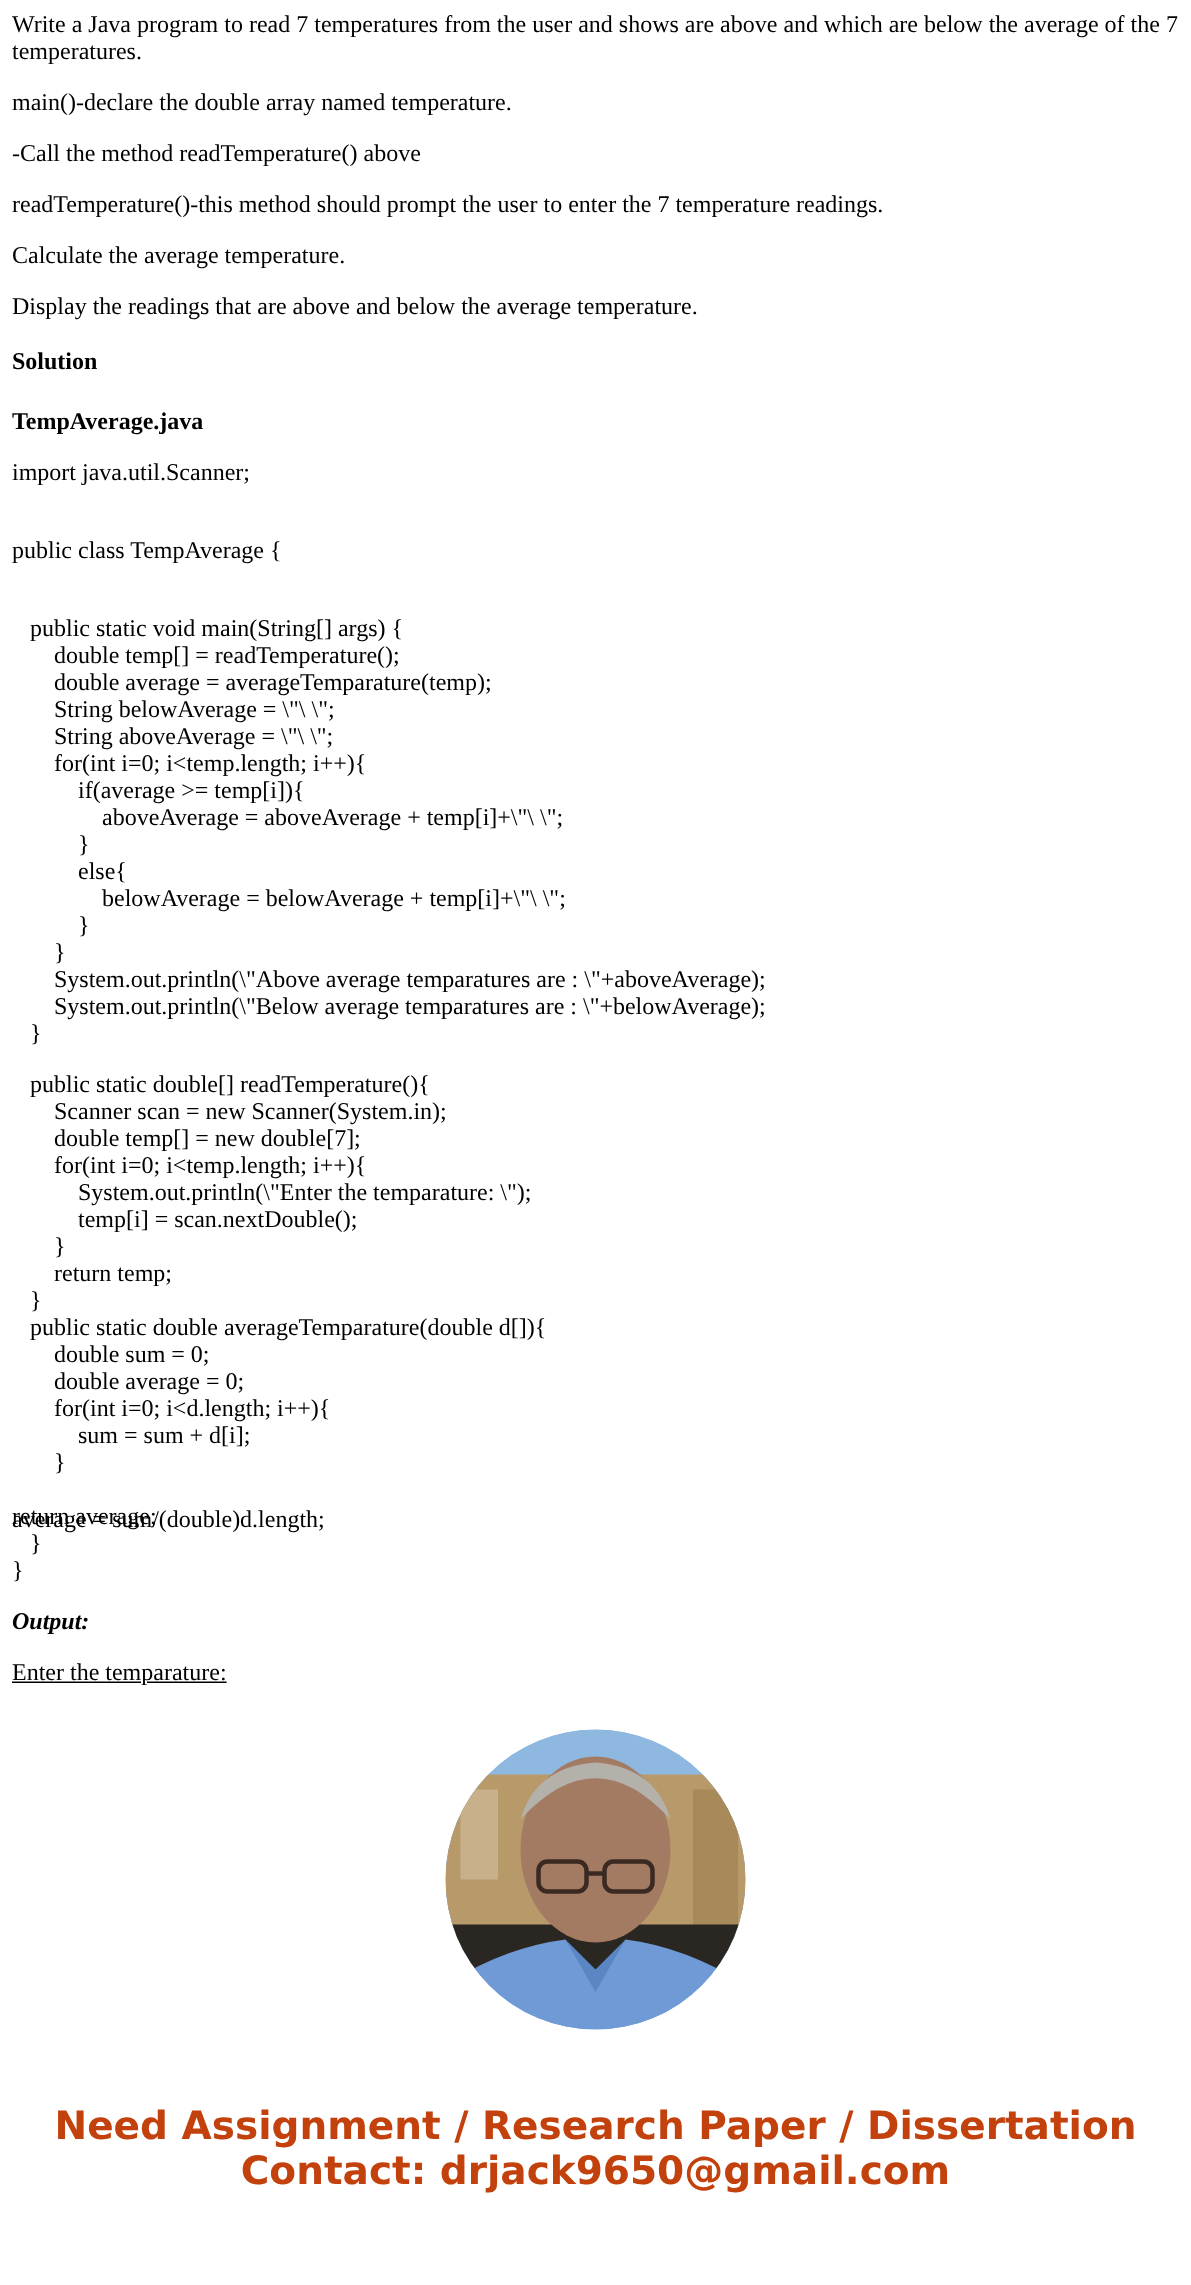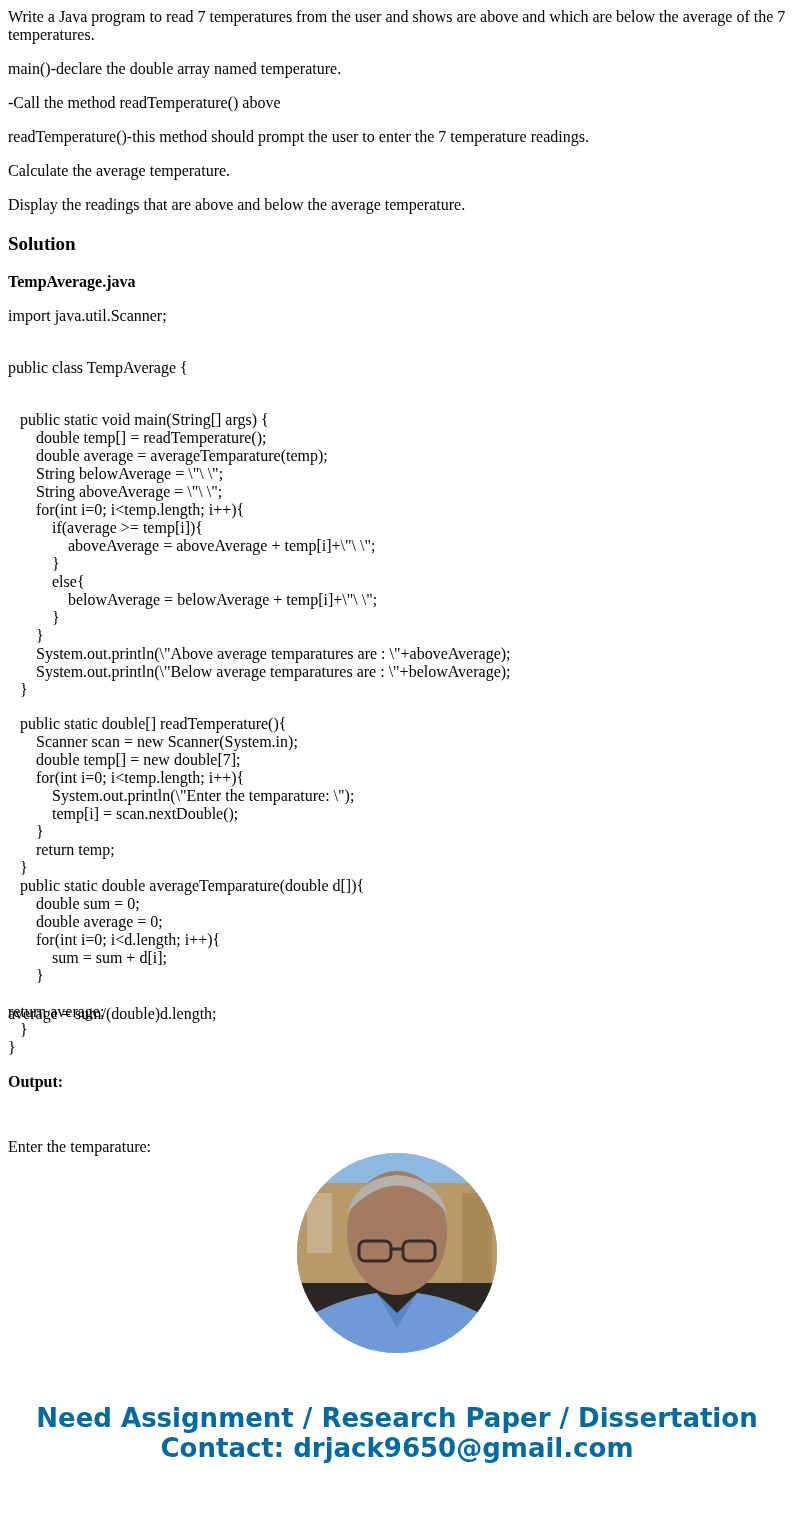--- a/index.html
+++ b/index.html
@@ -16,21 +16,21 @@
     position: absolute;
     left: 8px;
     top: 0;
     width: 780px;
   }
   .p {
     margin: 0;
     line-height: 18px;
   }
   .intro-p { position: absolute; left: 0; width: 780px; }
-  .h3 { position: absolute; left: 0; font-weight: bold; font-size: 19px; margin: 0; }
+  .h3 { position: absolute; left: 0; font-weight: bold; font-size: 16px; margin: 0; }
   .h4 { position: absolute; left: 0; font-weight: bold; font-size: 16px; margin: 0; }
   .line {
     position: absolute;
     left: 0;
     white-space: pre;
     line-height: 18px;
     font-size: 16px;
   }
   .avatar {
     position: absolute;
@@ -45,21 +45,21 @@
   .promo {
     position: absolute;
     left: 0;
     top: 1403px;
     width: 794px;
     text-align: center;
     font-family: "DejaVu Sans", sans-serif;
     font-weight: bold;
     font-size: 26px;
     line-height: 30px;
-    color: #0369a1;
+    color: #c2410c;
   }
 </style>
 </head>
 <body>
 
 <div class="content">
 
   <p class="p intro-p" style="top:8px;">Write a Java program to read 7 temperatures from the user and shows are above and which are below the average of the 7 temperatures.</p>
   <p class="p intro-p" style="top:60px;">main()-declare the double array named temperature.</p>
   <p class="p intro-p" style="top:94px;">-Call the method readTemperature() above</p>
@@ -103,22 +103,22 @@
     <div class="line" style="top:913px;">       double average = 0;</div>
     <div class="line" style="top:931px;">       for(int i=0; i&lt;d.length; i++){</div>
     <div class="line" style="top:949px;">           sum = sum + d[i];</div>
     <div class="line" style="top:967px;">       }</div>
     <div class="line" style="top:985px;margin-top:20px;">average = sum/(double)d.length;</div>
     <div class="line" style="top:1003px;">return average;</div>
     <div class="line" style="top:1021px;">   }</div>
     <div class="line" style="top:1039px;">}</div>
   </div>
 
-  <h4 class="h4" style="top:1073px;">Output:</h4>
-  <div class="line" style="top:1138px;">Enter the temparature:</div>
+  <h4 class="h4" style="top:1073px;font-style:italic;">Output:</h4>
+  <div class="line" style="top:1107px;text-decoration:underline;">Enter the temparature:</div>
 </div>
 
 <div class="avatar">
   <svg width="200" height="200" viewBox="0 0 200 200">
     <rect x="0" y="0" width="200" height="200" fill="#8fb8e0"></rect>
     <rect x="0" y="30" width="200" height="110" fill="#b89a6a"></rect>
     <rect x="10" y="40" width="25" height="60" fill="#c7b08a"></rect>
     <rect x="165" y="40" width="30" height="95" fill="#a88a5a"></rect>
     <rect x="0" y="130" width="200" height="30" fill="#2a2622"></rect>
     <ellipse cx="100" cy="80" rx="50" ry="62" fill="#a37a62"></ellipse>

